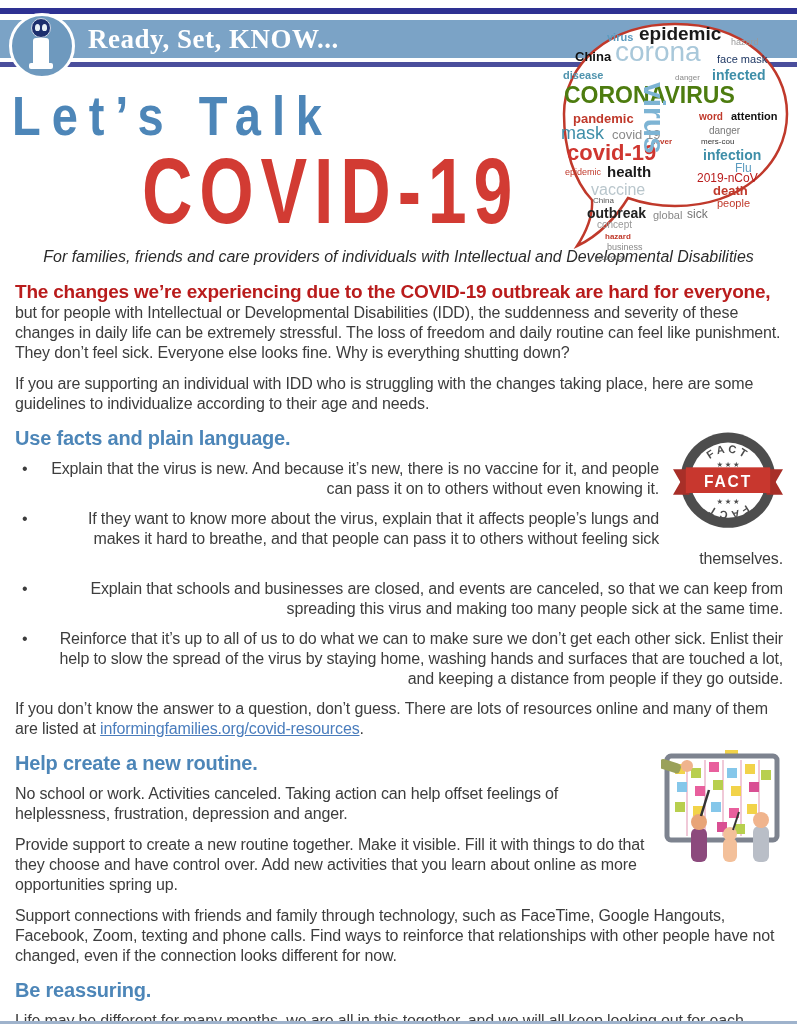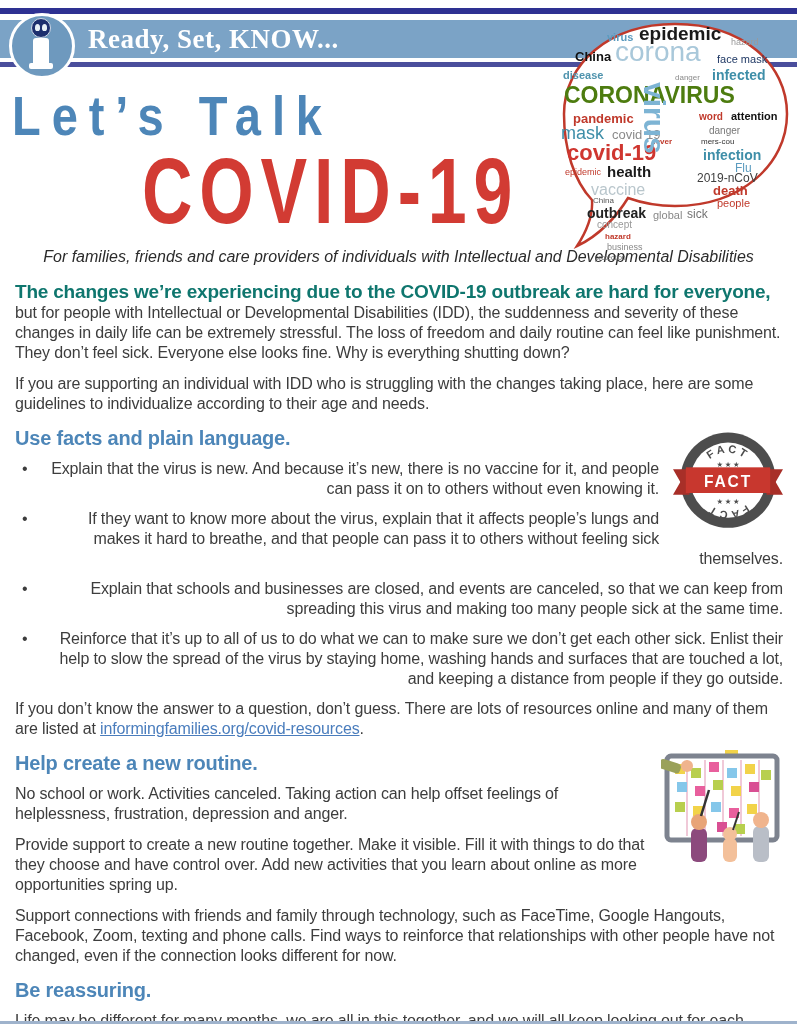--- a/index.html
+++ b/index.html
@@ -37,21 +37,21 @@
     letter-spacing:13px;transform:scaleX(.84);transform-origin:left top;white-space:nowrap;
   }
   .covid-title{
     margin:8px 0 0 142px;color:#d23b33;font-weight:bold;font-size:92px;line-height:82px;
     letter-spacing:9px;transform:scaleX(.76);transform-origin:left top;white-space:nowrap;
   }
   .subtitle{margin-top:16px;text-align:center;font-style:italic;font-size:16px;color:#2b2b2b;}
   
   .content{margin:16px 14px 0 15px;font-size:16px;line-height:20px;letter-spacing:-.15px;}
   .content p{margin:0 0 11px;}
-  .lead{font-size:19px;font-weight:bold;color:#0f766e;letter-spacing:-.2px;}
+  .lead{font-size:19px;font-weight:bold;color:#b91c1c;letter-spacing:-.2px;}
   h2{margin:12px 0 9px;font-size:20px;line-height:24px;color:#4d86b8;letter-spacing:-.2px;}
   ul.bullets{margin:0 0 4px;padding:0;list-style:none;}
   ul.bullets li{position:relative;padding-left:33px;margin:0 0 10px;text-align:right;}
   ul.bullets li::before{content:"•";position:absolute;left:7px;top:0;color:#3d3d3d;}
   a.res-link{color:#4a7dbd;text-decoration:underline;}
   .float-badge{float:right;width:110px;height:110px;margin:2px 0 6px 14px;}
   .float-board{float:right;width:122px;height:112px;margin:0 0 6px 12px;}
   .footer-edge{position:absolute;left:0;right:0;bottom:0;height:3px;background:#9fb3cc;}
 </style>
 </head>
@@ -95,21 +95,21 @@
     <span class="w" style="left: 65px; top: 114px; font-size: 13px; color: rgb(138, 138, 138);">covid 19</span>
     <span class="w" style="left: 106px; top: 124px; font-size: 8px; color: rgb(192, 57, 43); font-weight: bold;">fever</span>
     <span class="w" style="left: 162px; top: 112px; font-size: 10px; color: rgb(119, 119, 119);">danger</span>
     <span class="w" style="left: 154px; top: 124px; font-size: 8px; color: rgb(51, 51, 51);">mers-cou</span>
     <span class="w" style="left: 20px; top: 128px; font-size: 22px; color: rgb(207, 54, 48); font-weight: bold;">covid-19</span>
     <span class="w" style="left: 122px; top: 68px; font-size: 30px; color: rgb(125, 180, 212); font-weight: bold; transform: rotate(90deg);">virus</span>
     <span class="w" style="left: 156px; top: 134px; font-size: 14px; color: rgb(62, 142, 168); font-weight: bold;">infection</span>
     <span class="w" style="left: 188px; top: 148px; font-size: 12px; color: rgb(91, 155, 191); font-weight: normal;">Flu</span>
     <span class="w" style="left: 18px; top: 154px; font-size: 9px; color: rgb(192, 57, 43);">epidemic</span>
     <span class="w" style="left: 60px; top: 150px; font-size: 15px; color: rgb(26, 26, 26); font-weight: bold;">health</span>
-    <span class="w" style="left: 150px; top: 158px; font-size: 12px; color: #404040; text-align: right;">2019-nCoV</span>
+    <span class="w" style="left: 150px; top: 158px; font-size: 12px; color: #b91c1c; text-align: right;">2019-nCoV</span>
     <span class="w" style="left: 166px; top: 170px; font-size: 13px; color: rgb(192, 57, 43); font-weight: bold;">death</span>
     <span class="w" style="left: 44px; top: 168px; font-size: 16px; color: rgb(185, 198, 204);">vaccine</span>
     <span class="w" style="left: 46px; top: 183px; font-size: 8px; color: rgb(85, 85, 85);">China</span>
     <span class="w" style="left: 170px; top: 184px; font-size: 11px; color: rgb(192, 57, 43);">people</span>
     <span class="w" style="left: 40px; top: 192px; font-size: 14px; color: rgb(34, 34, 34); font-weight: bold;">outbreak</span>
     <span class="w" style="left: 106px; top: 196px; font-size: 11px; color: rgb(136, 136, 136);">global</span>
     <span class="w" style="left: 140px; top: 194px; font-size: 12px; color: #737373; font-weight: normal;">sick</span>
     <span class="w" style="left: 50px; top: 206px; font-size: 10px; color: rgb(153, 153, 153);">concept</span>
     <span class="w" style="left: 58px; top: 219px; font-size: 8px; color: rgb(192, 57, 43); font-weight: bold;">hazard</span>
     <span class="w" style="left: 60px; top: 229px; font-size: 9px; color: rgb(136, 136, 136);">business</span>

